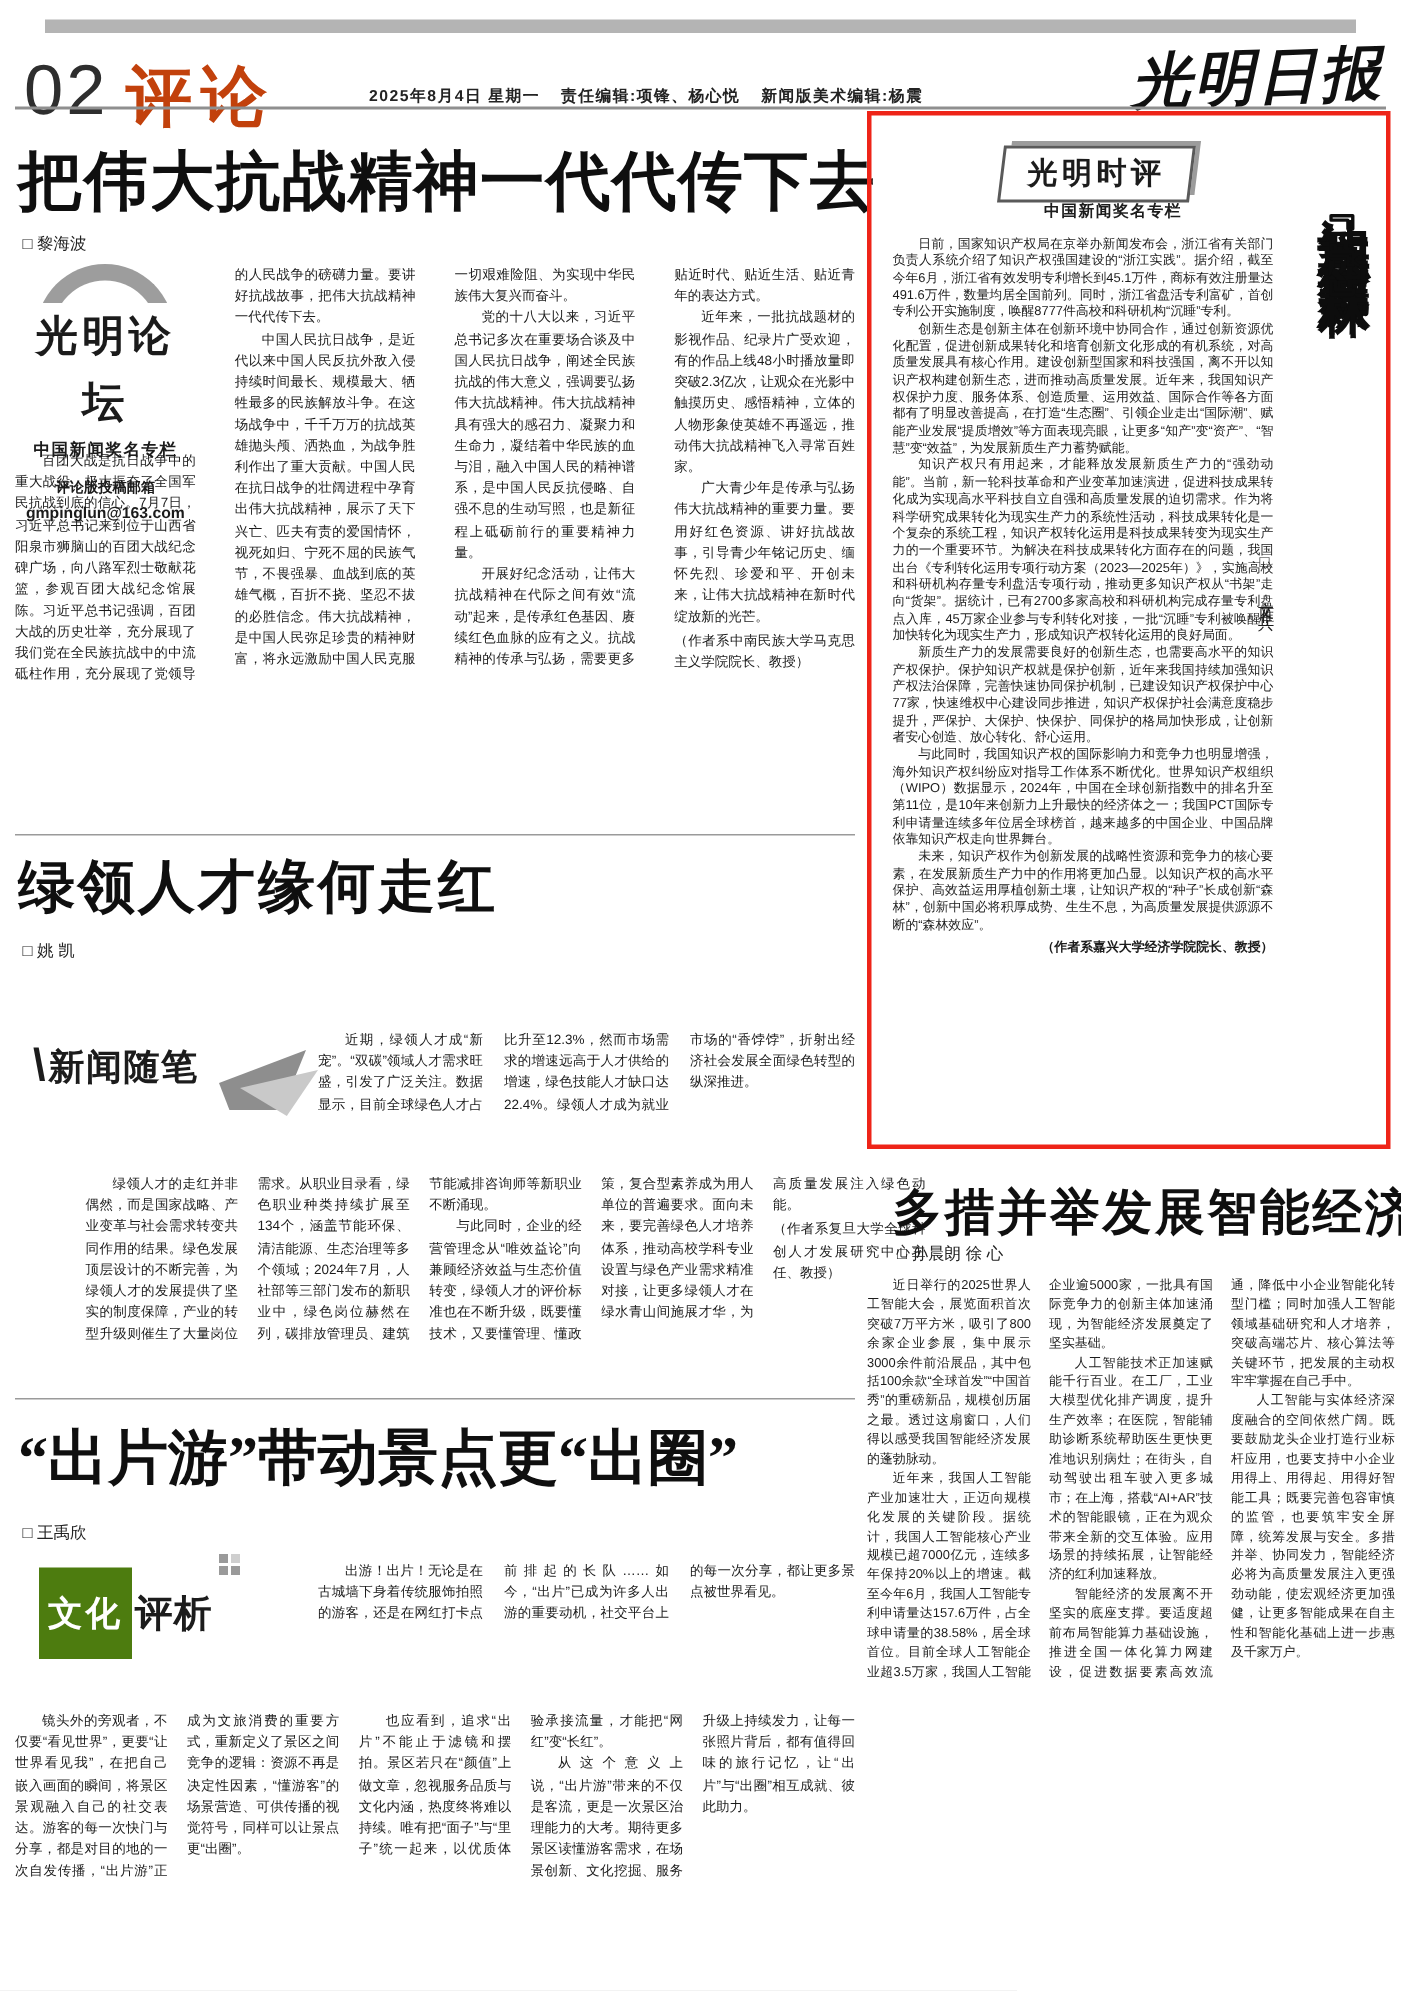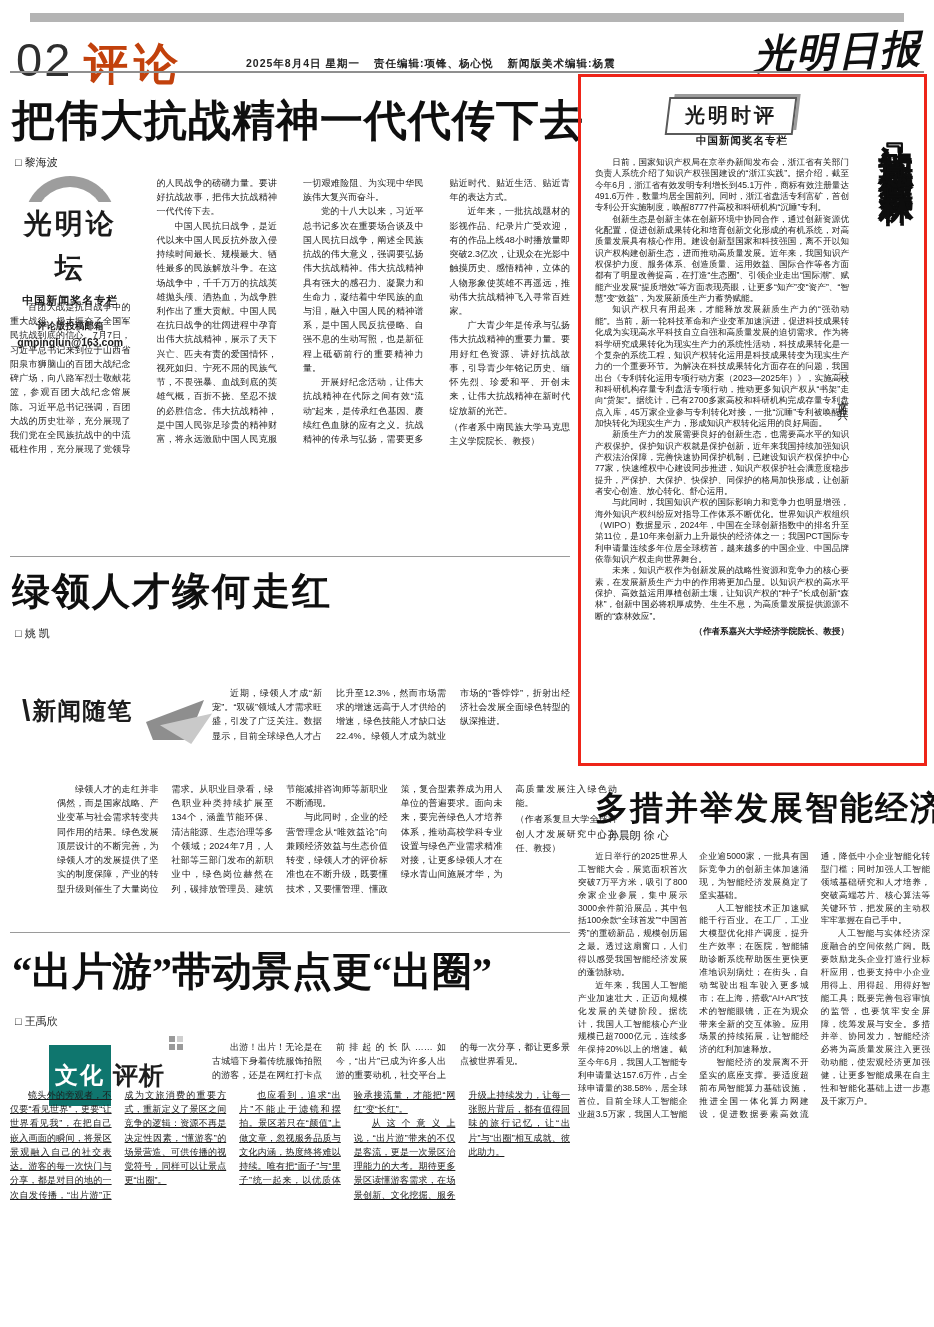--- a/index.html
+++ b/index.html
@@ -37,21 +37,21 @@
   .note-badge{left:22px;top:676px;width:178px;height:86px;}
   .nb-slash{font-size:30px;font-weight:900;margin-right:2px;}
   .nb-text{font-size:24px;font-weight:900;letter-spacing:1px;}
   .nb-fold1{position:absolute;right:-4px;top:6px;width:58px;height:40px;background:#8e8e8e;
             clip-path:polygon(0 55%,100% 0,72% 100%,12% 100%);}
   .nb-fold2{position:absolute;right:-12px;top:16px;width:52px;height:34px;background:#c9c9c9;
             clip-path:polygon(0 45%,100% 10%,60% 100%);}
   .nb-row{position:relative;display:flex;align-items:center;margin-top:18px;}
   
   .cult-badge{left:26px;top:1036px;width:185px;height:78px;display:flex;align-items:center;}
-  .cb-block{background:#0f766e;color:#fff;font-size:23px;font-weight:900;padding:15px 6px;letter-spacing:2px;margin-left:23px;}
+  .cb-block{background:#4d7c0f;color:#fff;font-size:23px;font-weight:900;padding:15px 6px;letter-spacing:2px;}
   .cb-rest{font-size:25px;font-weight:900;letter-spacing:1px;margin-left:2px;}
   .cb-grid{margin-left:4px;align-self:flex-start;display:grid;grid-template-columns:6px 6px;grid-gap:2px;}
   .cb-grid i{width:6px;height:6px;background:#9a9a9a;display:block;}
   .cb-grid i:nth-child(2){background:#cfcfcf;}
   
   .ip-box{left:578px;top:74px;width:349px;height:692px;border:3px solid #ee2418;box-sizing:border-box;}
   .ip-badge{position:absolute;left:86px;top:20px;border:2px solid #5a5a5a;padding:3px 16px 4px;
             transform:skewX(-7deg);background:#fff;box-shadow:4px -4px 0 -1px #9c9c9c;}
   .ip-badge span{display:block;transform:skewX(7deg);font-size:20px;font-weight:900;letter-spacing:3px;}
   .ip-badge-sub{position:absolute;left:86px;top:57px;width:150px;text-align:center;font-size:10.5px;font-weight:900;letter-spacing:1px;}
@@ -125,21 +125,21 @@
     <span class="cb-grid">
         <i></i>
         <i></i>
         <i></i>
         <i></i>
       </span>
   </div>
   <div class="abs cols" style="left:212px;top:1040px;width:358px;height:96px;column-count:3;column-gap:14px;">
       <p class="para">出游！出片！无论是在古城墙下身着传统服饰拍照的游客，还是在网红打卡点前排起的长队……如今，“出片”已成为许多人出游的重要动机，社交平台上的每一次分享，都让更多景点被世界看见。</p>
     </div>
-  <div class="abs cols" style="left:10px;top:1088px;width:560px;height:186px;column-count:5;column-gap:13px;overflow:hidden;text-decoration:underline;">
+  <div class="abs cols" style="left:10px;top:1140px;width:560px;height:186px;column-count:5;column-gap:13px;overflow:hidden;">
       <p class="para">镜头外的旁观者，不仅要“看见世界”，更要“让世界看见我”，在把自己嵌入画面的瞬间，将景区景观融入自己的社交表达。游客的每一次快门与分享，都是对目的地的一次自发传播，“出片游”正成为文旅消费的重要方式，重新定义了景区之间竞争的逻辑：资源不再是决定性因素，“懂游客”的场景营造、可供传播的视觉符号，同样可以让景点更“出圈”。</p>
       <p class="para">也应看到，追求“出片”不能止于滤镜和摆拍。景区若只在“颜值”上做文章，忽视服务品质与文化内涵，热度终将难以持续。唯有把“面子”与“里子”统一起来，以优质体验承接流量，才能把“网红”变“长红”。</p>
       <p class="para">从这个意义上说，“出片游”带来的不仅是客流，更是一次景区治理能力的大考。期待更多景区读懂游客需求，在场景创新、文化挖掘、服务升级上持续发力，让每一张照片背后，都有值得回味的旅行记忆，让“出片”与“出圈”相互成就、彼此助力。</p>
     </div>
 
   <div class="abs ip-box">
     <div class="ip-badge">
       <span>光明时评</span>
     </div>
     <div class="ip-badge-sub">中国新闻奖名专栏</div>

